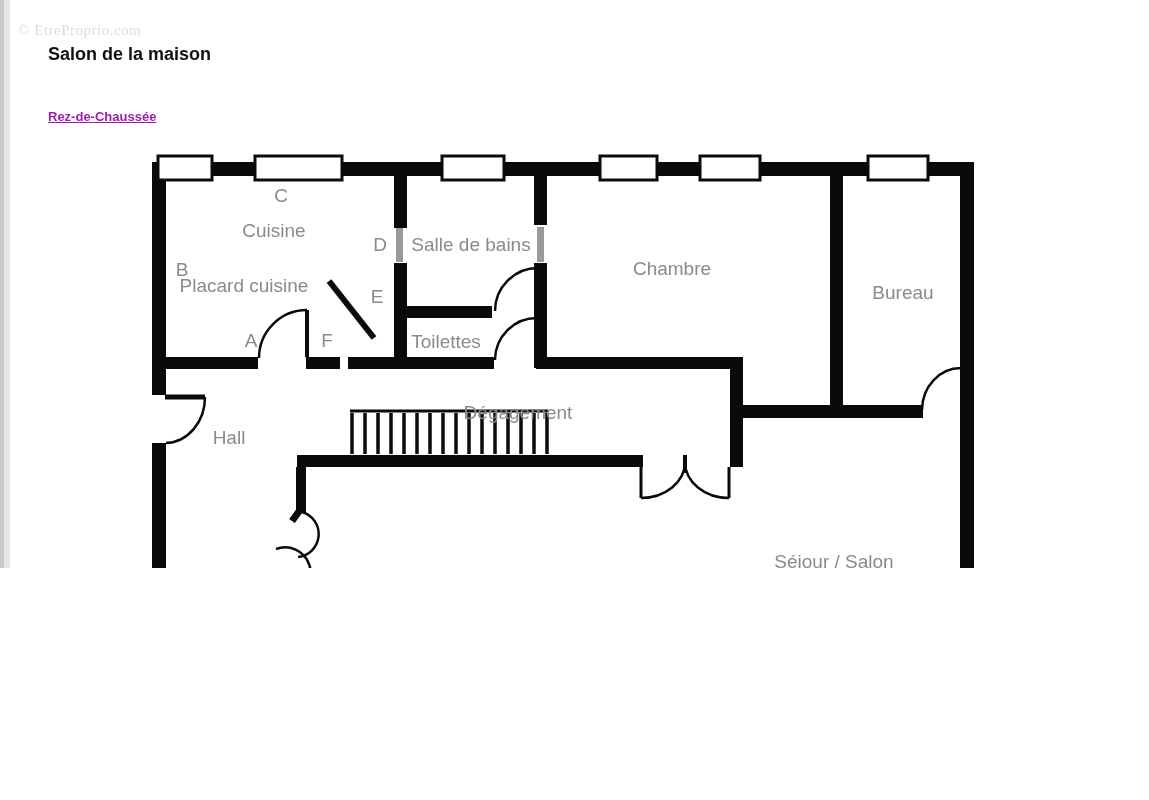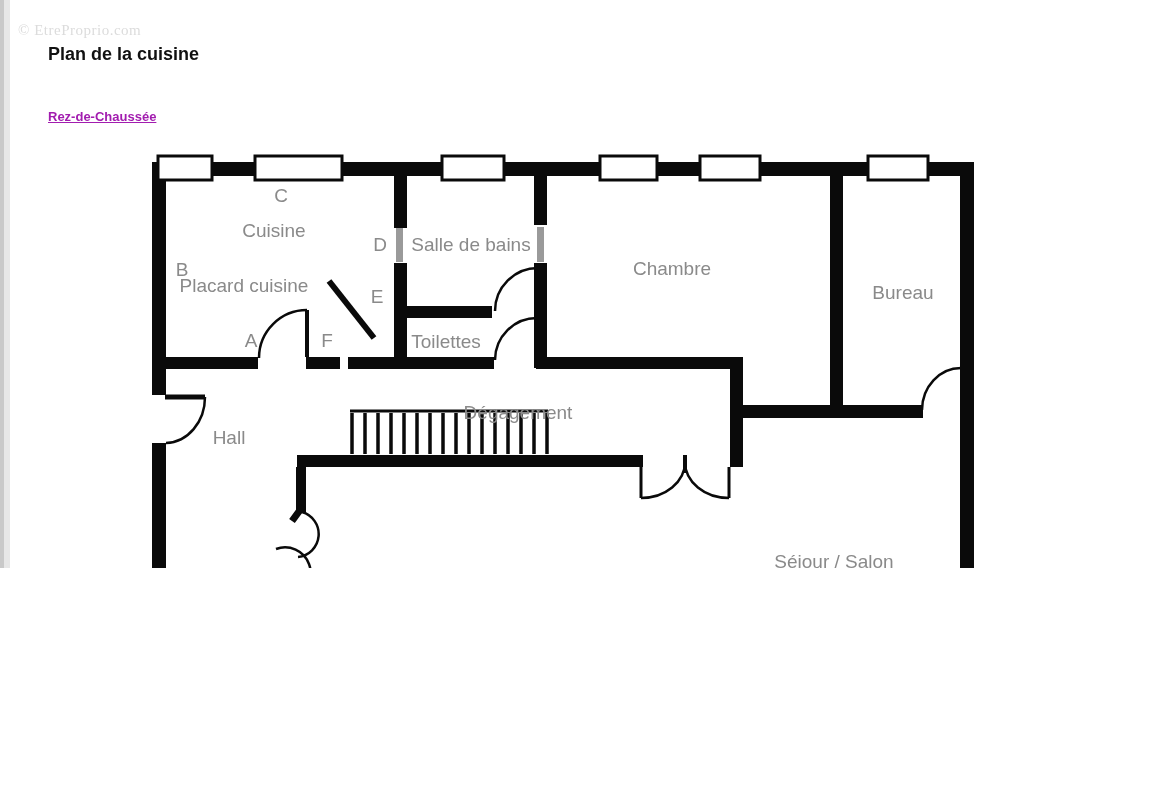--- a/index.html
+++ b/index.html
@@ -35,21 +35,21 @@
 </style>
 </head>
 <body>
 
 <div id="screen">
 
   <div class="edge-strip-dark"></div>
   <div class="edge-strip-light"></div>
 
   <div class="watermark">© EtreProprio.com</div>
-  <div class="doc-title">Plan de la cuisine</div>
+  <div class="doc-title">Salon de la maison</div>
   <div class="doc-subtitle">Rez-de-Chaussée</div>
 
   <svg width="1149" height="800" viewBox="0 0 1149 800" style="position:absolute;left:0;top:0;">
 
     <g fill="#0a0a0a" stroke="none">
       <rect x="152" y="162" width="822" height="14"></rect>
       <rect x="152" y="162" width="14" height="233"></rect>
       <rect x="152" y="443" width="14" height="263"></rect>
       <rect x="960" y="162" width="14" height="544"></rect>
 

